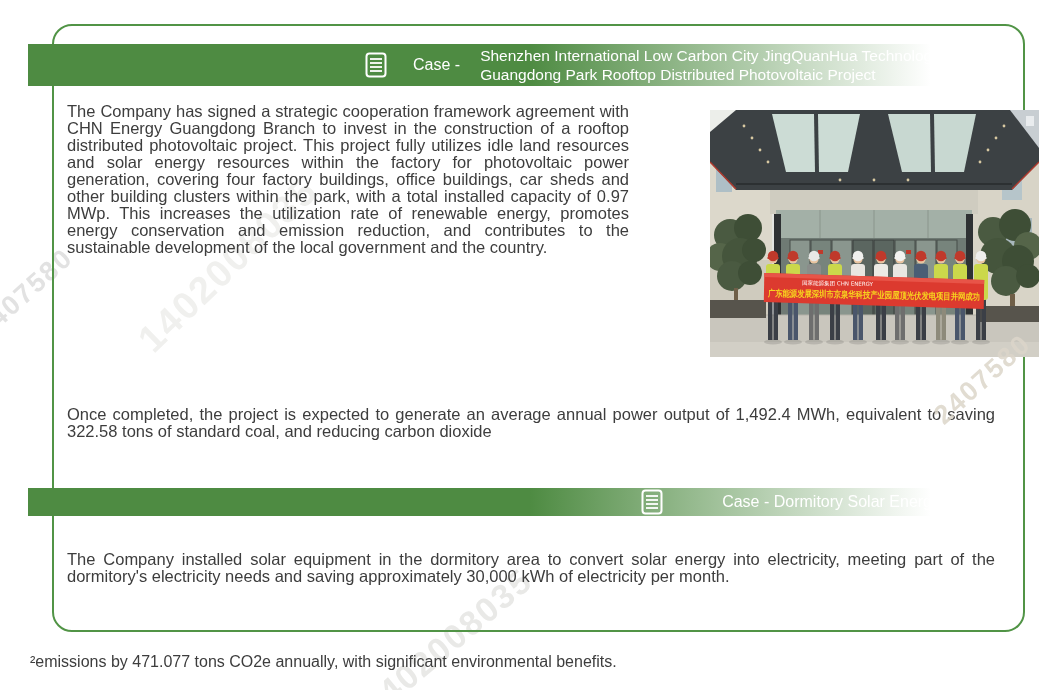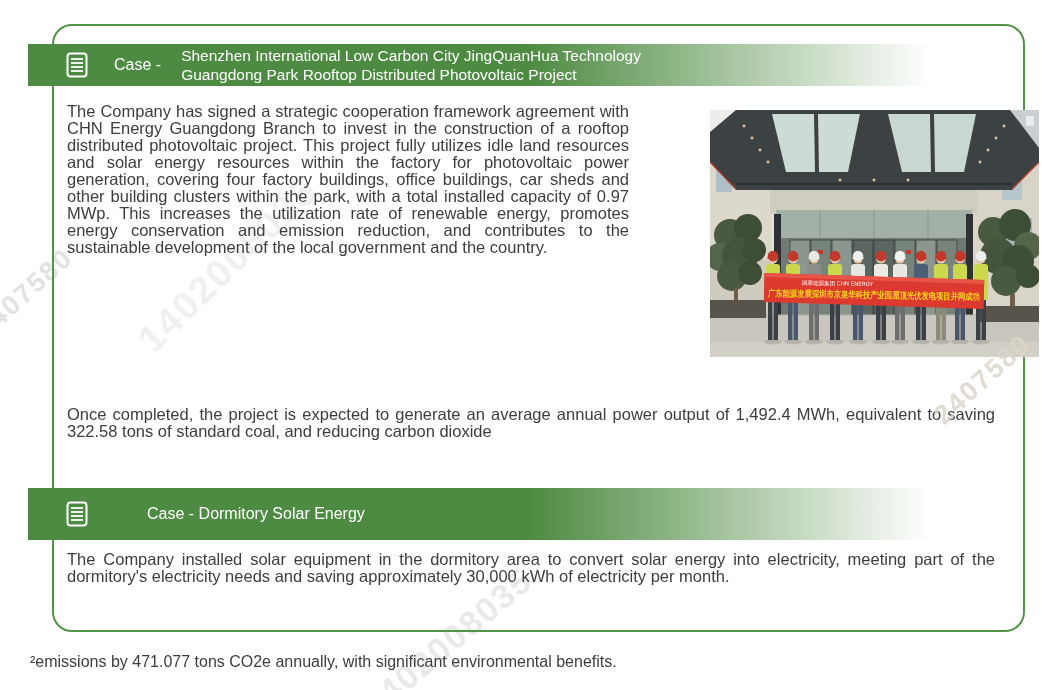--- a/index.html
+++ b/index.html
@@ -5,23 +5,23 @@
   html,body{margin:0;padding:0;background:#ffffff;}
   .page{position:relative;width:1042px;height:690px;background:#ffffff;overflow:hidden;
         font-family:"Liberation Sans","DejaVu Sans",sans-serif;color:#3d3d3d;}
 
   
   .case-box{position:absolute;left:52px;top:24px;width:973px;height:608px;box-sizing:border-box;
             border:2px solid #519446;border-radius:20px;background:transparent;z-index:1;}
 
   
   .bar{position:absolute;left:28px;width:912px;display:flex;align-items:center;z-index:2;
-       background:linear-gradient(to right,#4e8b42 0%,#4e8b42 55%,rgba(78,139,66,0) 99%);}
+       background:linear-gradient(to right,#4e8b42 0%,#4e8b42 55%,rgba(78,139,66,0) 99%);justify-content:flex-end;}
   .bar1{top:44px;height:42px;}
-  .bar2{top:488px;height:52px;gap:33px;}
+  .bar2{top:488px;height:28px;gap:33px;}
   .doc-icon{margin-left:38px;display:flex;align-items:center;flex:0 0 auto;}
   .case-label{color:#ffffff;font-size:16px;margin-left:26px;white-space:nowrap;}
   .case-title{color:#ffffff;font-size:15.5px;line-height:19px;margin-left:20px;}
   .case-title span{display:block;white-space:nowrap;}
   .bar2 .case-label{margin-left:26px;}
 
   
   .para{position:absolute;margin:0;font-size:16.5px;line-height:17px;color:#3d3d3d;
         text-align:justify;z-index:2;}
   .p1{left:67px;top:103px;width:562px;}

